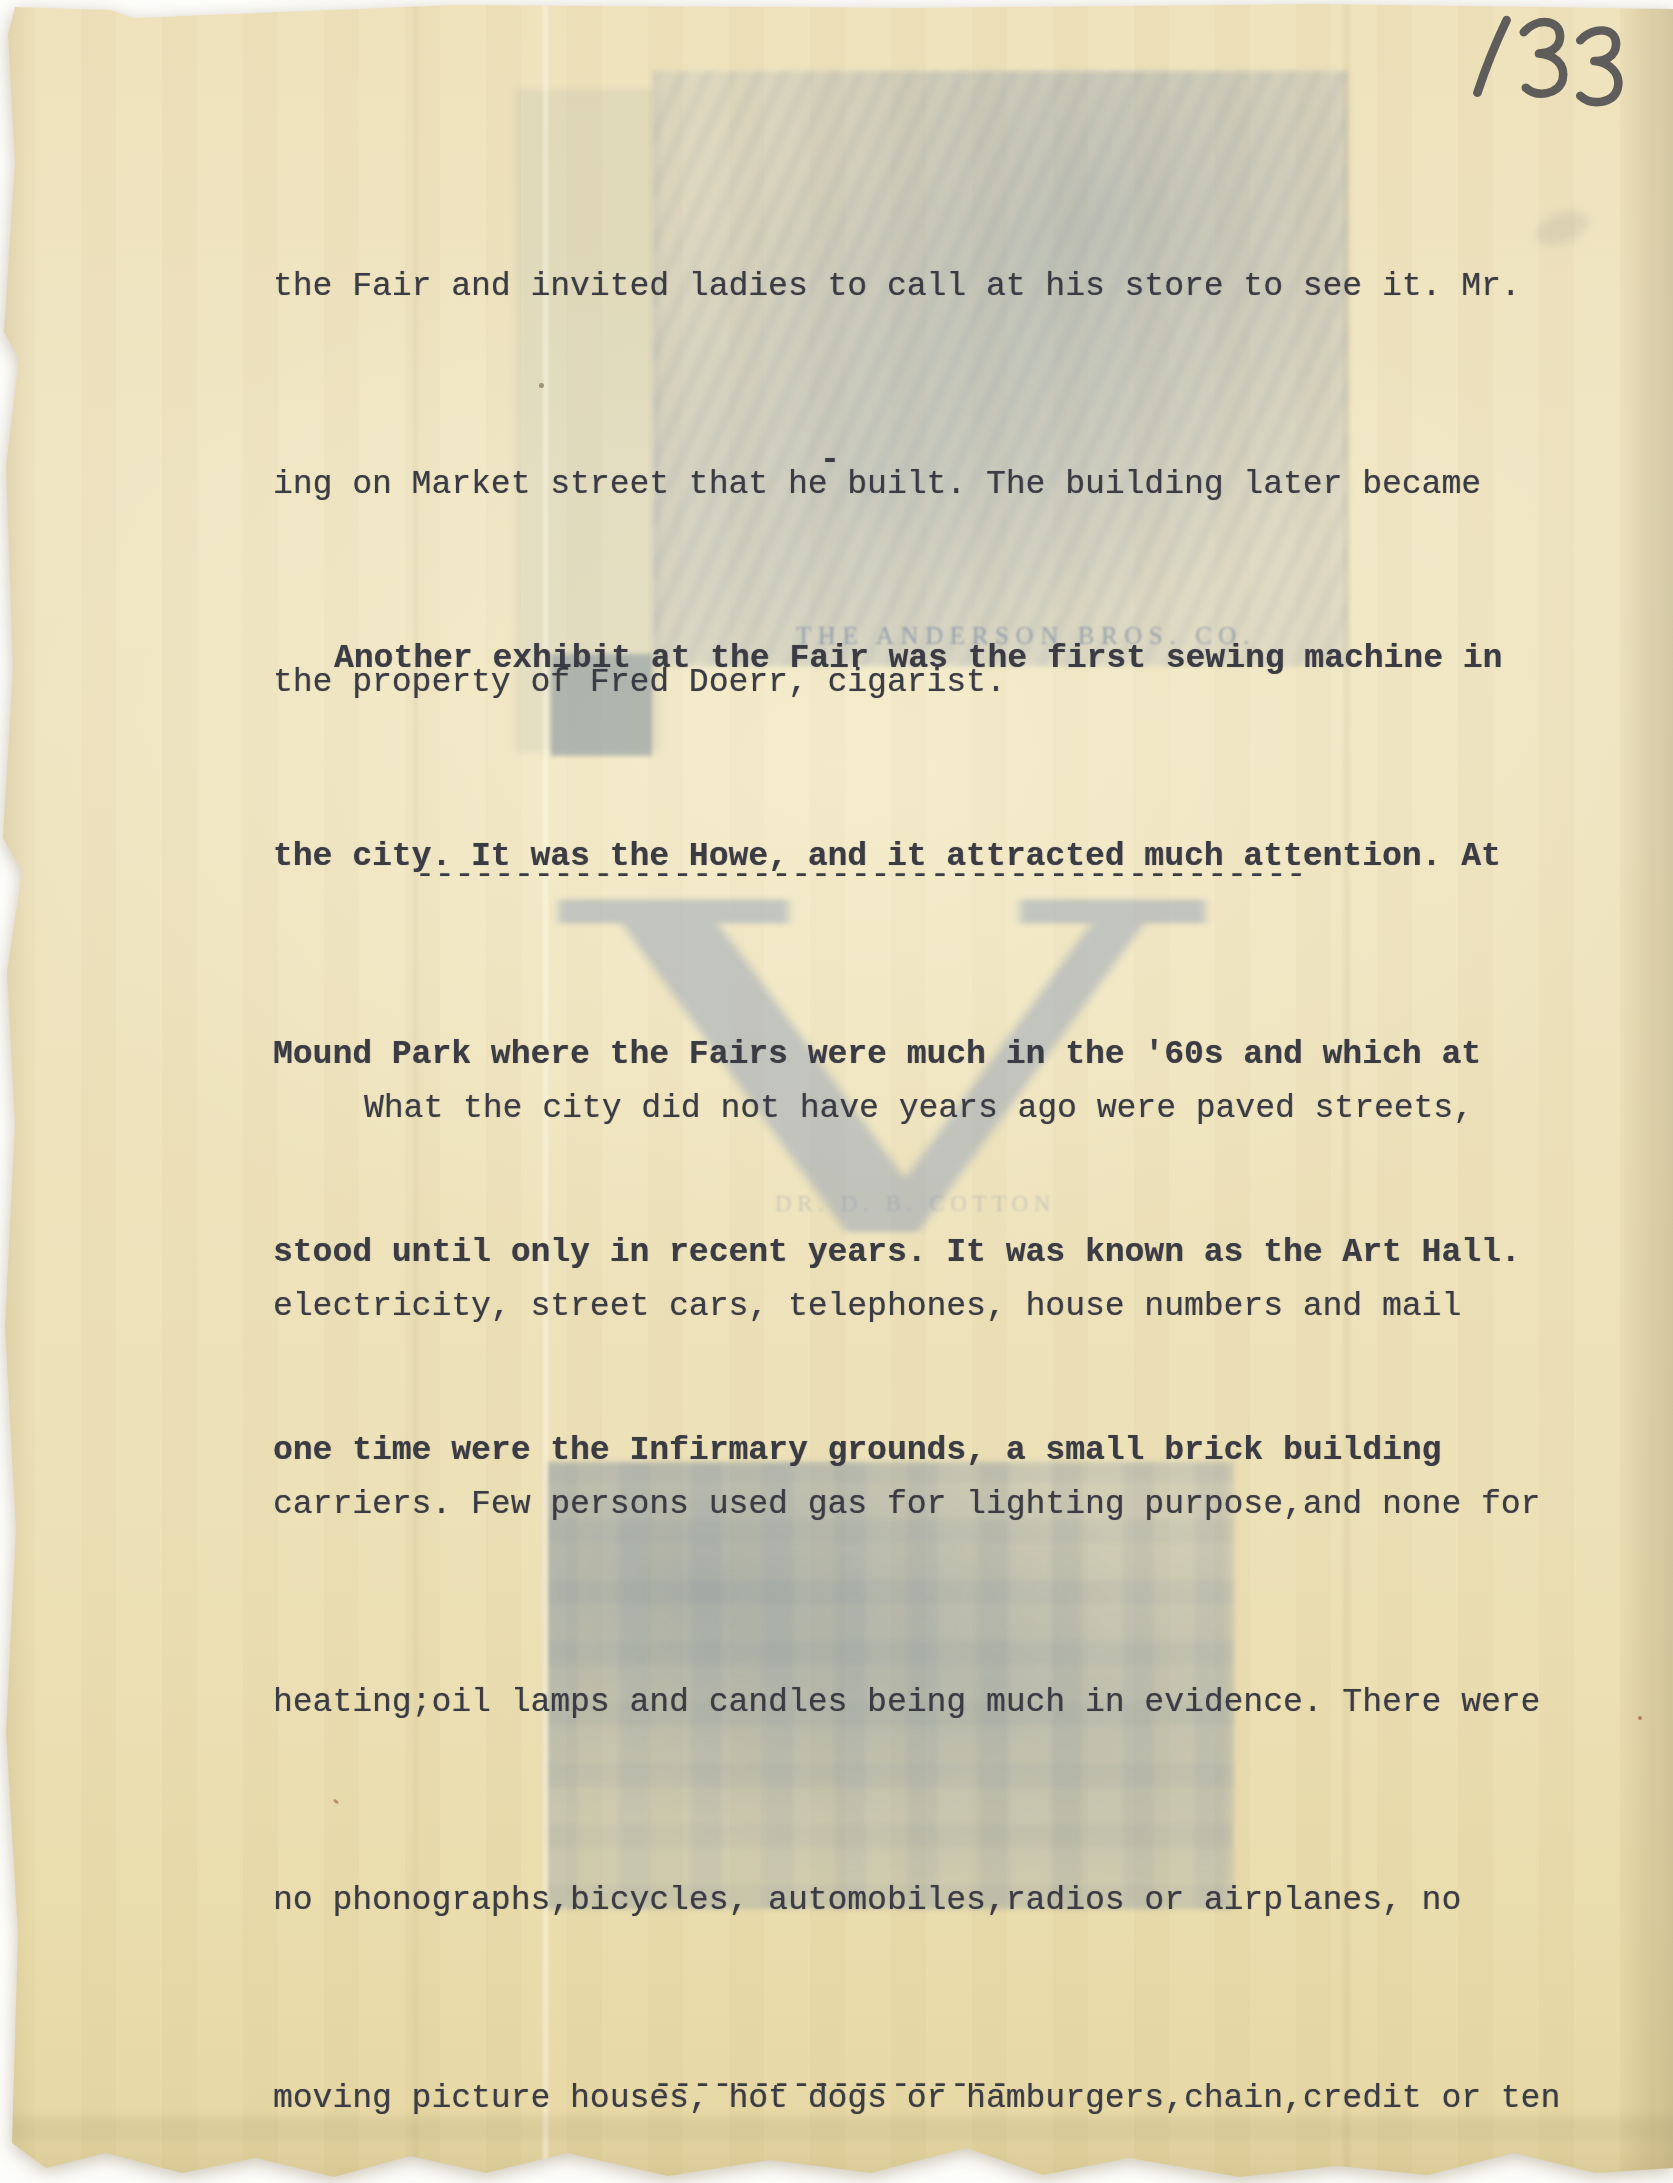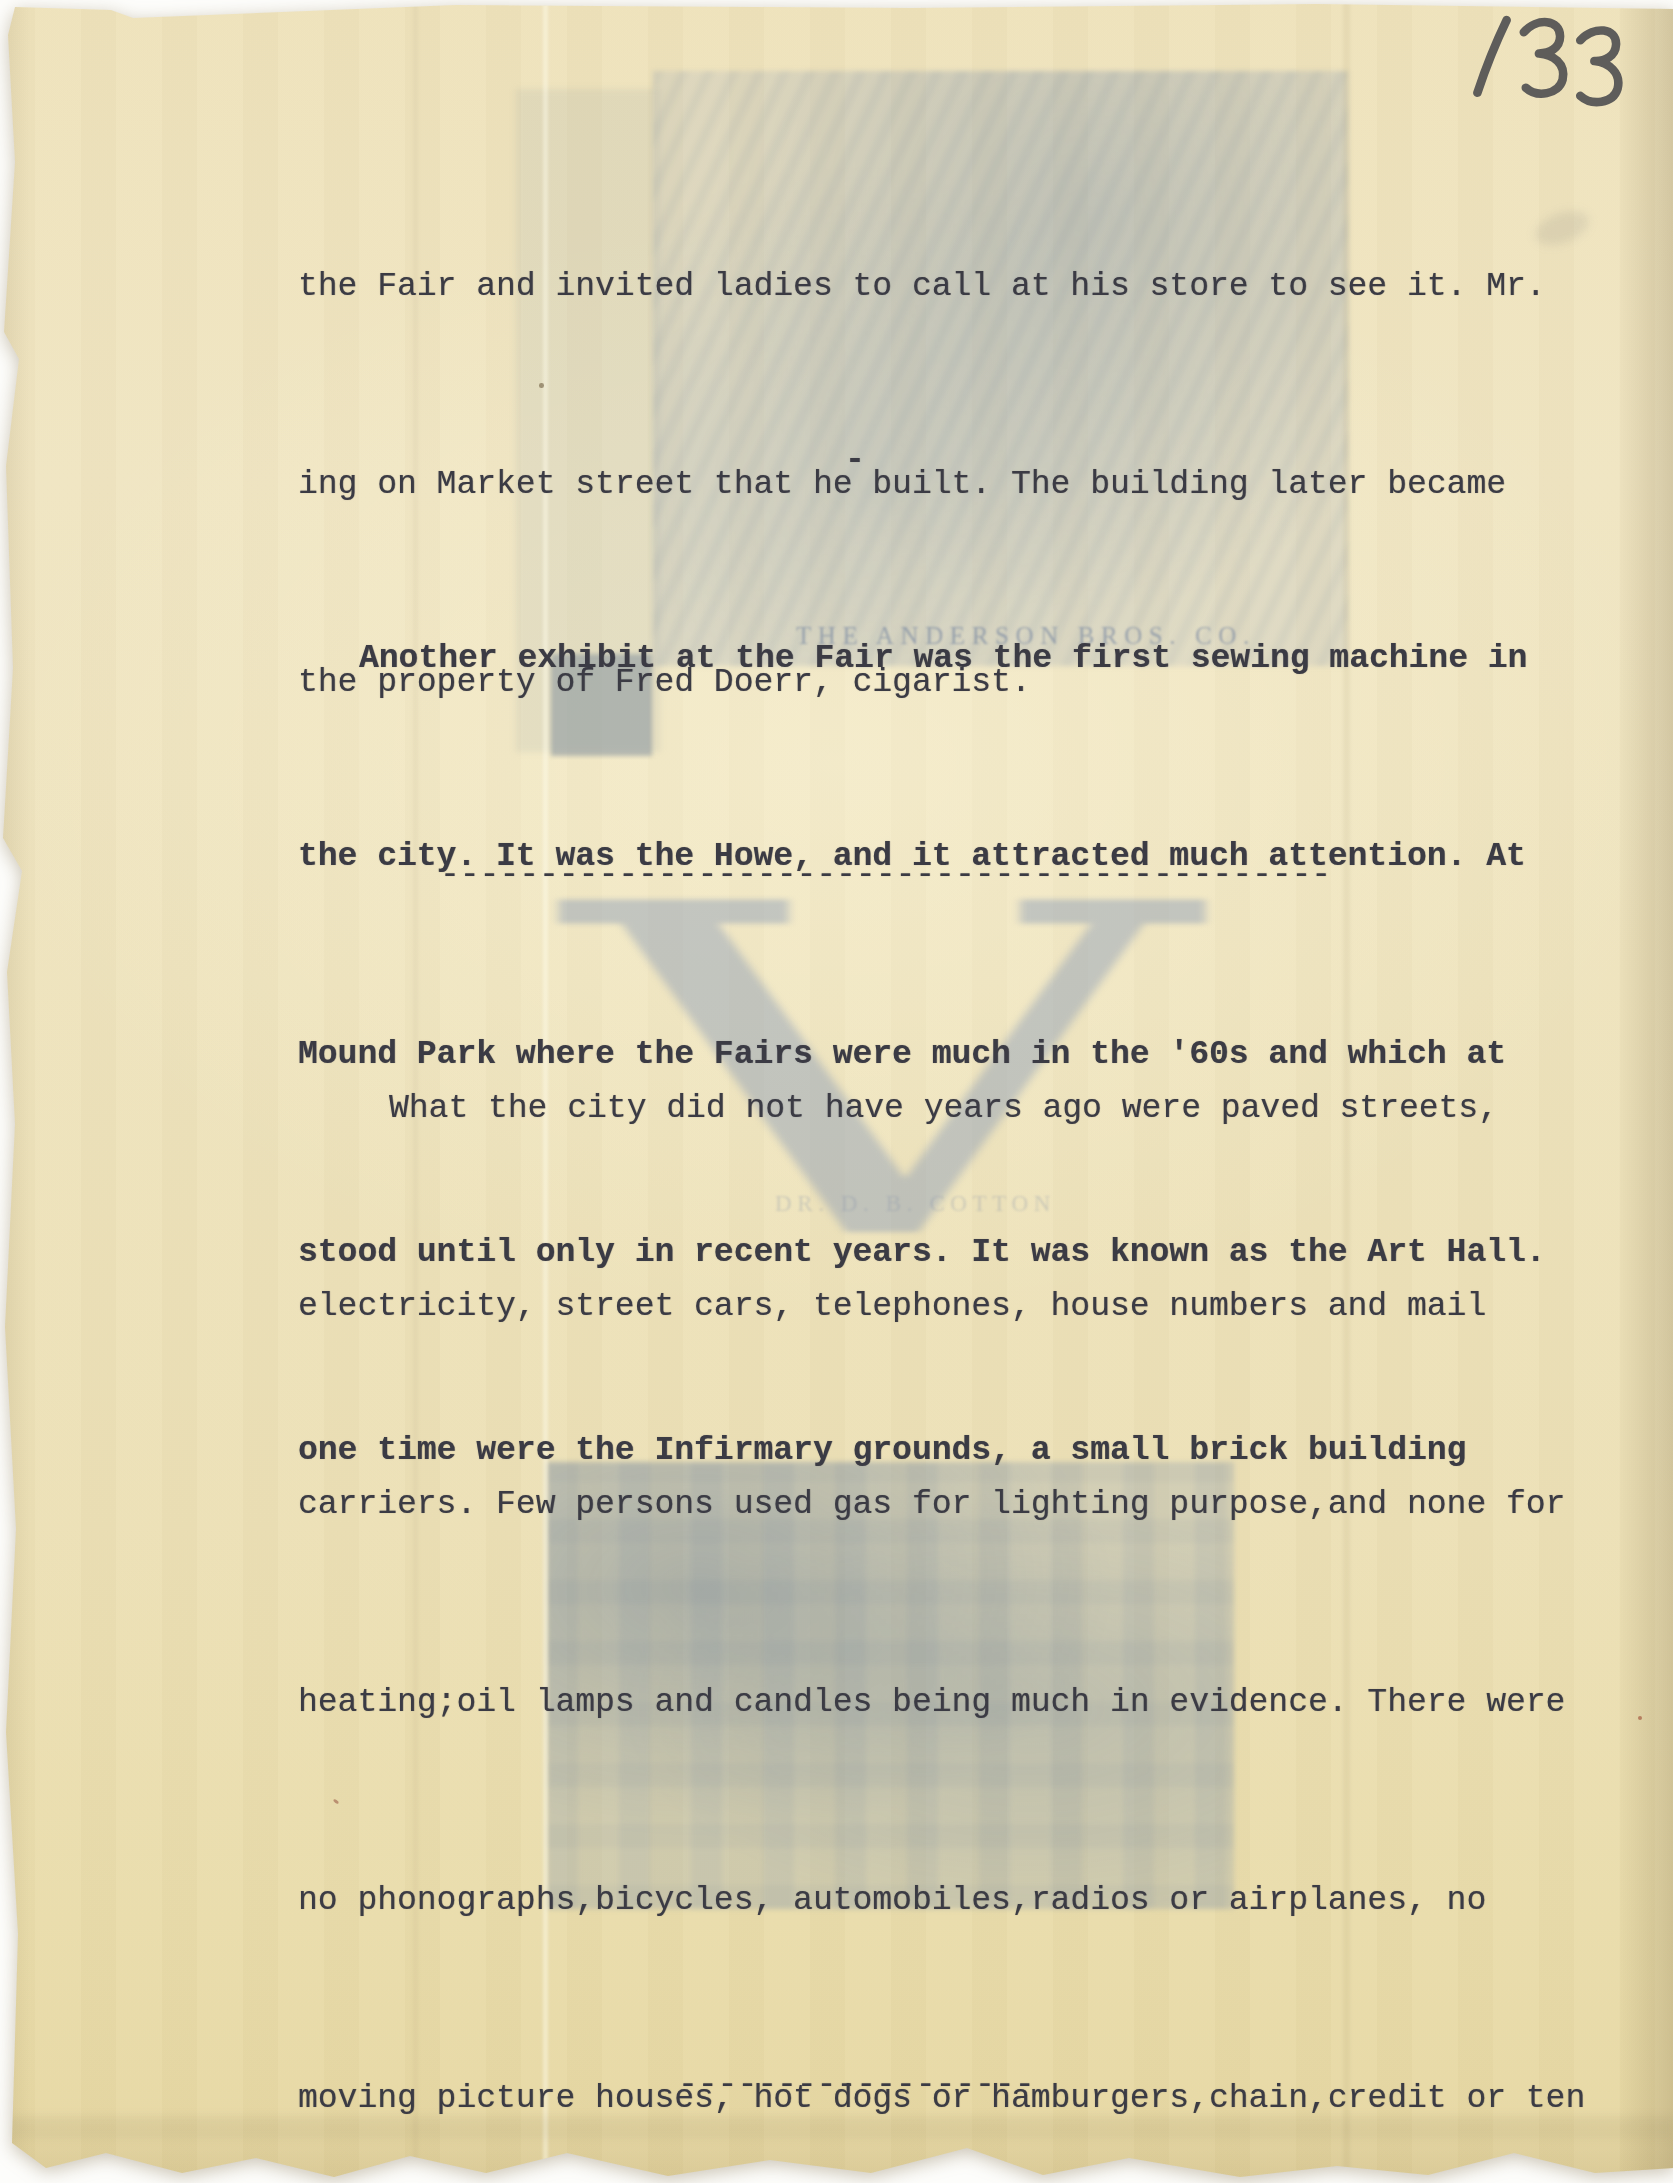--- a/index.html
+++ b/index.html
@@ -73,21 +73,21 @@
   .speck{position:absolute;z-index:2;border-radius:50%;}
   .s1{left:539px;top:383px;width:4.6px;height:4.6px;background:rgba(90,70,40,.5);}
   .s2{left:1638px;top:1716px;width:4px;height:4px;background:rgba(150,60,40,.55);}
   .s3{left:333px;top:1800px;width:6px;height:3px;background:rgba(130,50,40,.45);transform:rotate(35deg);}
   .smudge{left:1534px;top:213px;width:56px;height:30px;position:absolute;z-index:2;
     background:rgba(110,110,115,.14);border-radius:50%;filter:blur(4.6px);transform:rotate(-20deg);}
   
   .typed{position:absolute;left:273px;z-index:3;
     font-size:33px;line-height:66px;letter-spacing:0;
     color:#3b3b44;white-space:pre;
-    text-shadow:0.5px 0 0 rgba(45,45,58,.35), 0 0 1.5px rgba(50,50,62,.22);margin-left:25px;}
+    text-shadow:0.5px 0 0 rgba(45,45,58,.35), 0 0 1.5px rgba(50,50,62,.22);}
   .p1{top:122px;}
   .pdash{top:428px;padding-left:547px;font-weight:bold;}
   .p2{top:494px;font-weight:bold;}
   .sep-top{top:843px;padding-left:142px;}
   .p3{top:944px;}
   .sep-bottom{top:2053px;padding-left:380px;}
   .ind3{padding-left:61px;}
   .ind45{padding-left:91px;}
   
   .pagenum{position:absolute;left:1453px;top:3px;width:192px;height:116px;z-index:5;}

